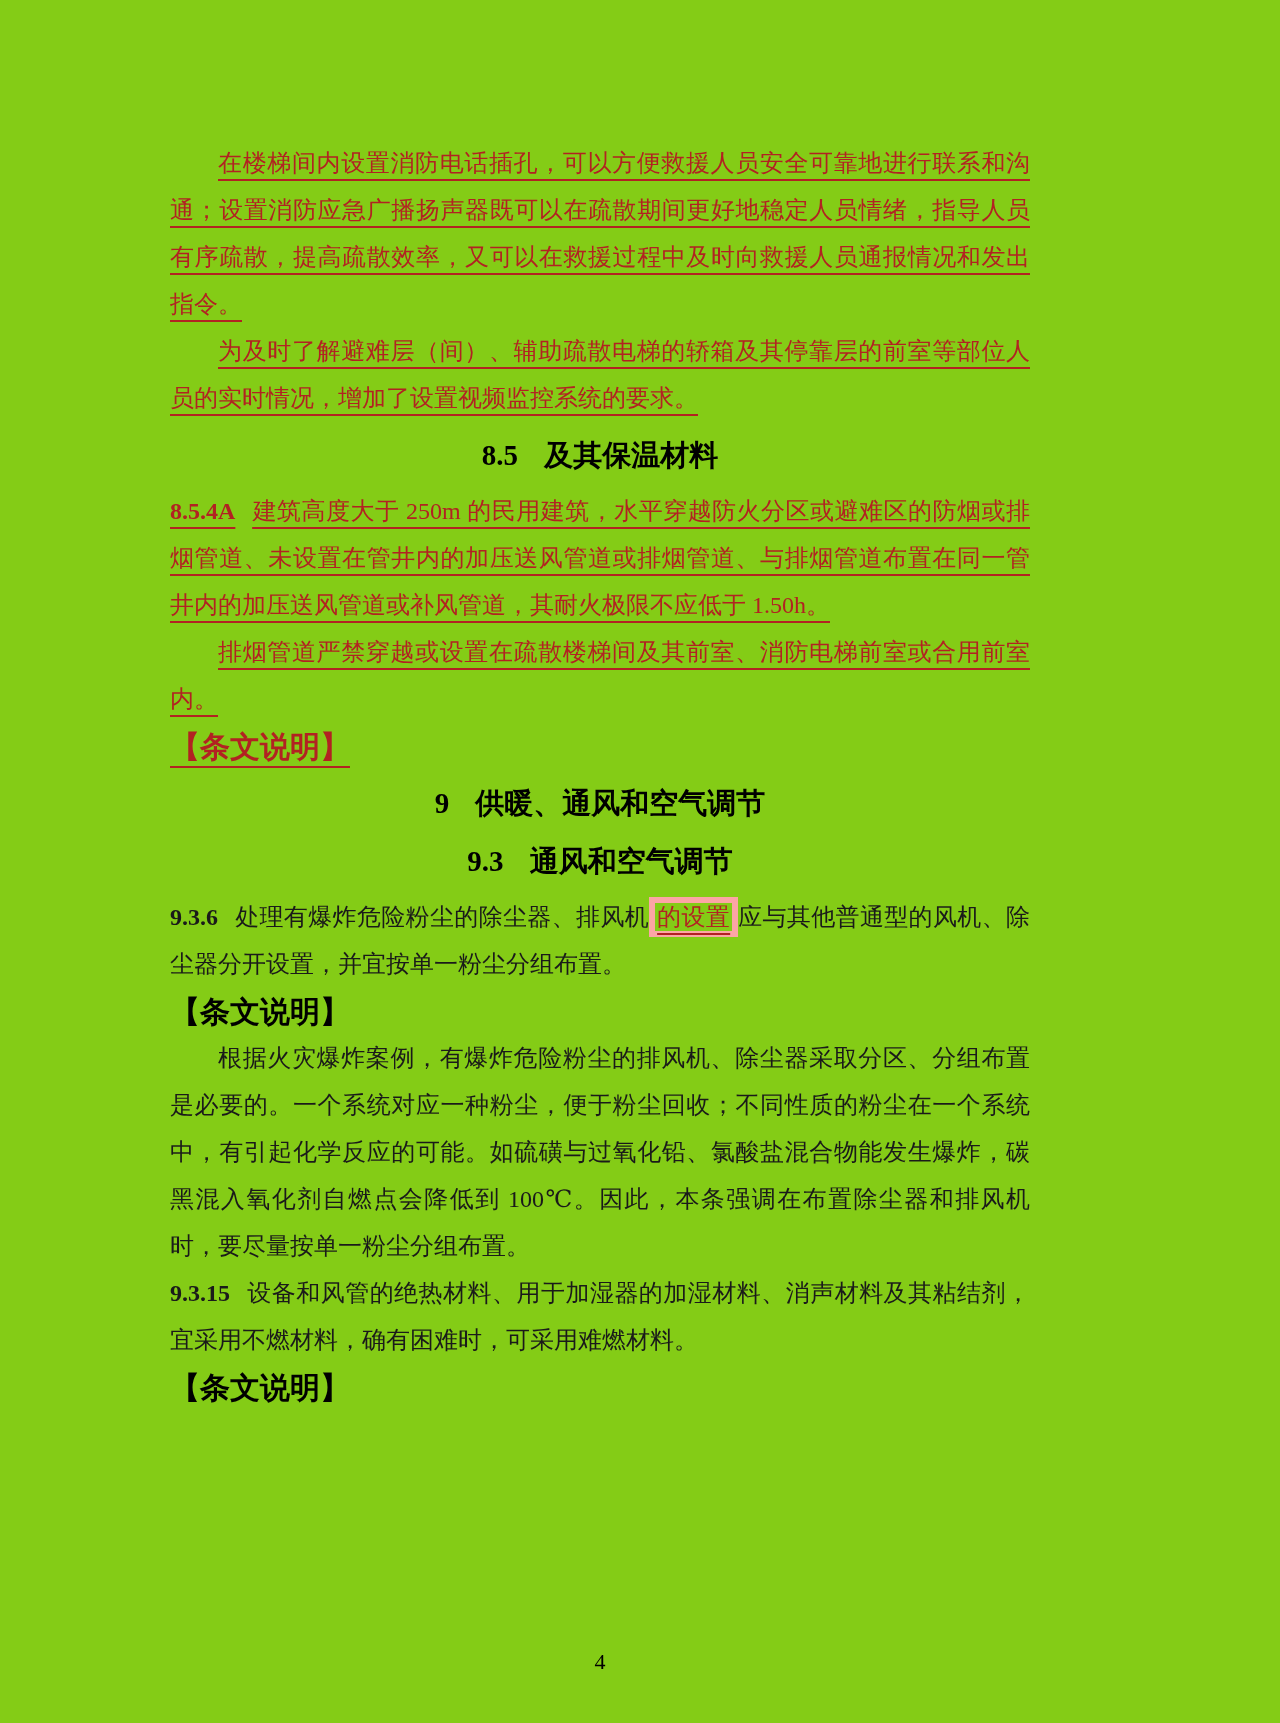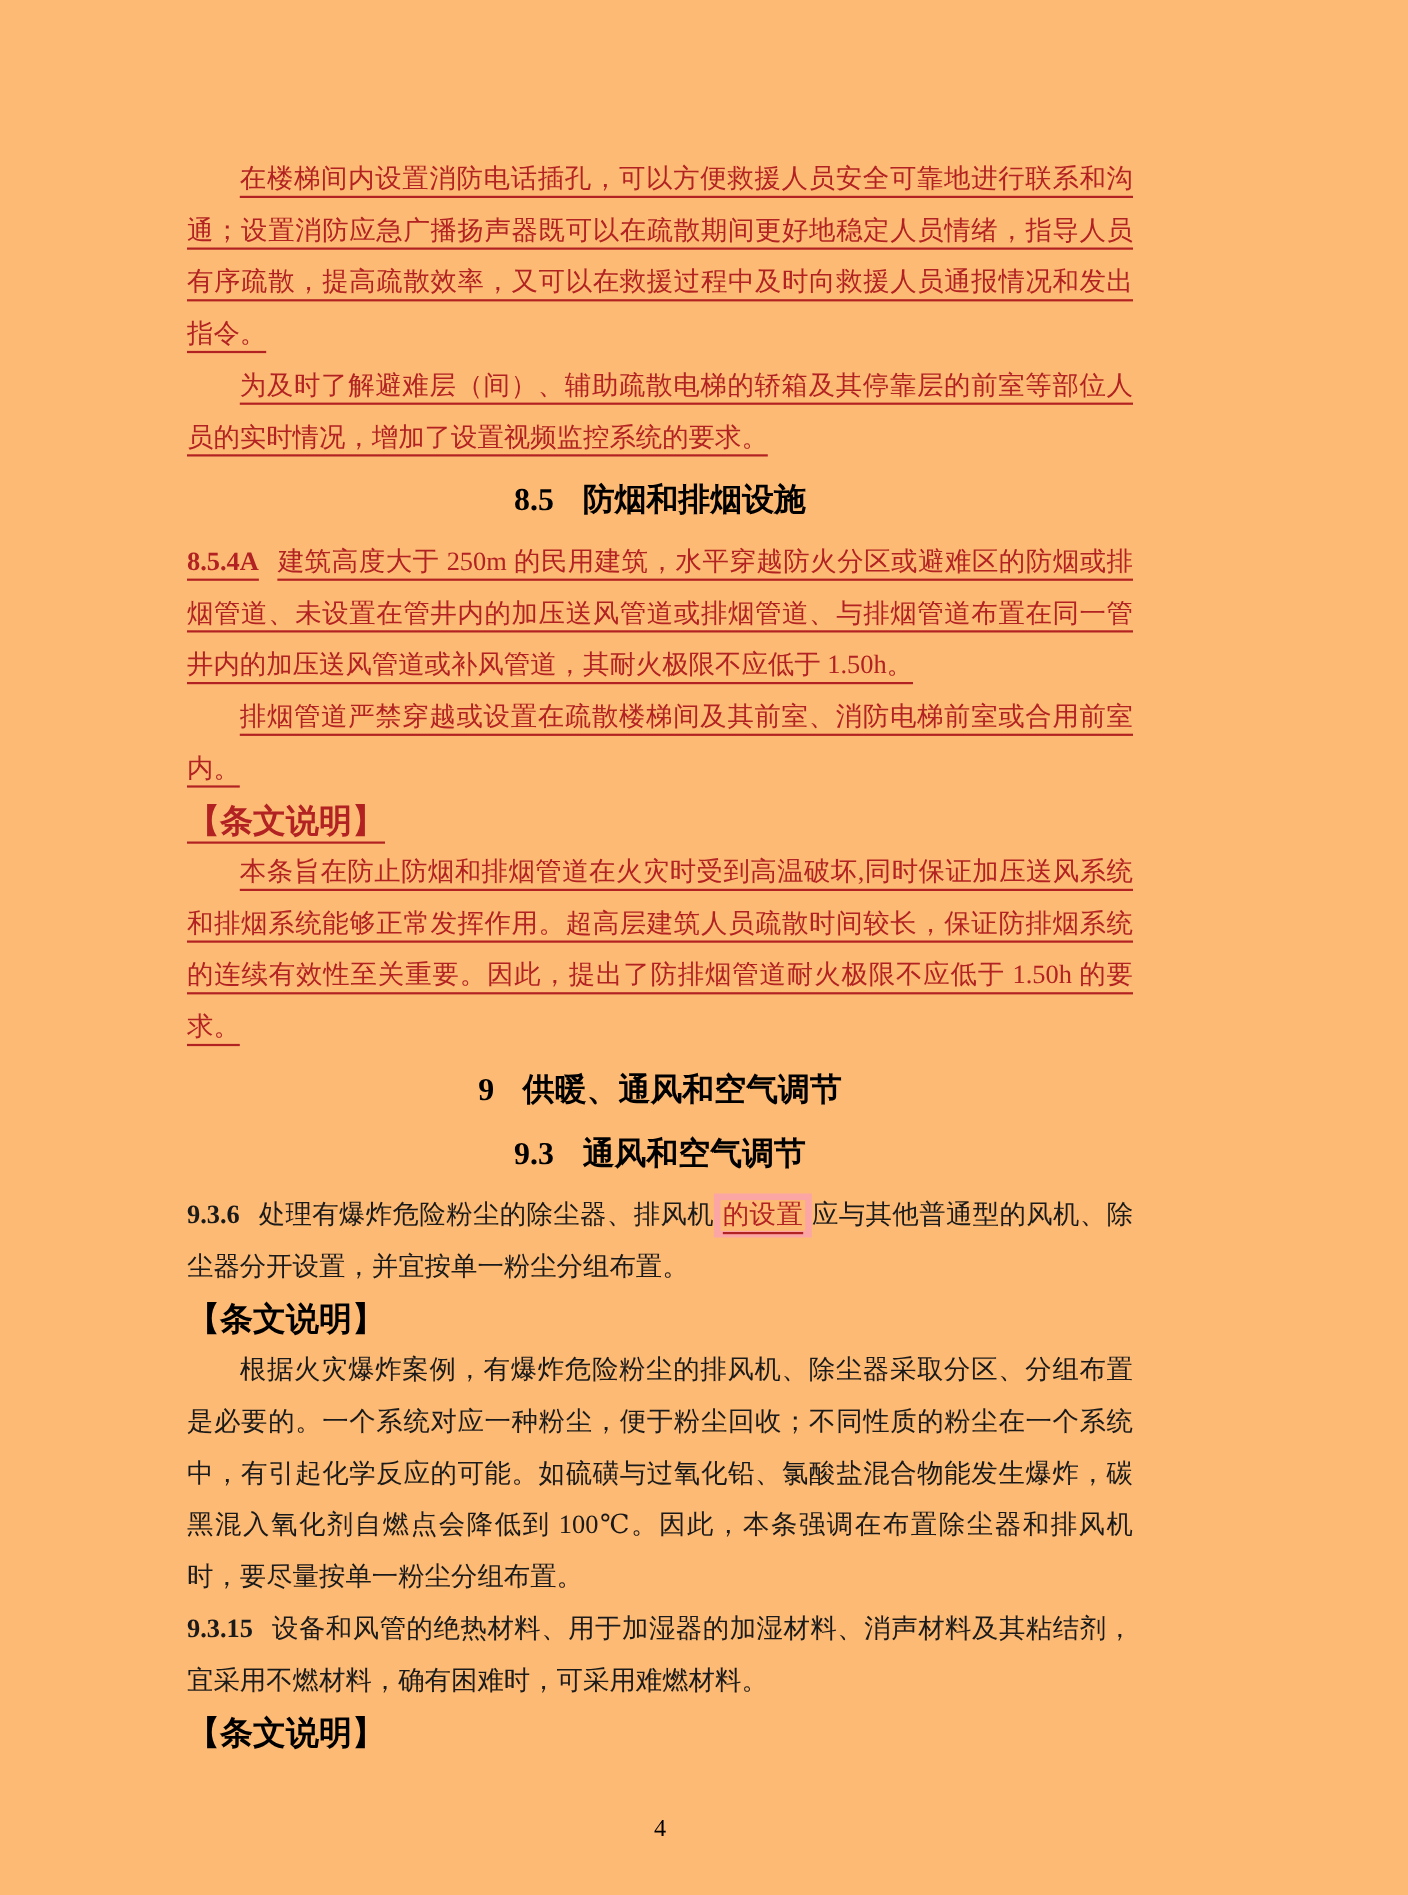--- a/index.html
+++ b/index.html
@@ -6,21 +6,21 @@
     --red:#b22222;
     --black:#1a1a1a;
   }
   *{margin:0;padding:0;box-sizing:border-box;}
   html,body{background:#e8e8e8;}
   .page{
     position:relative;
     width:1280px;
     height:1723px;
     margin:0 auto;
-    background:#fdba74;
+    background:#84cc16;
     padding:140px 250px 0 170px;
     font-family:"Liberation Serif","DejaVu Serif",serif;
     font-size:24px;
     line-height:47px;
     color:var(--black);
     overflow:hidden;
   }
   .para{
     text-align:justify;
     text-justify:inter-ideograph;
@@ -78,29 +78,28 @@
 </style>
 </head>
 <body>
 
 <div class="page">
 
   <p class="para indent"><span class="u-red">在楼梯间内设置消防电话插孔，可以方便救援人员安全可靠地进行联系和沟通；设置消防应急广播扬声器既可以在疏散期间更好地稳定人员情绪，指导人员有序疏散，提高疏散效率，又可以在救援过程中及时向救援人员通报情况和发出指令。</span></p>
 
   <p class="para indent"><span class="u-red">为及时了解避难层（间）、辅助疏散电梯的轿箱及其停靠层的前室等部位人员的实时情况，增加了设置视频监控系统的要求。</span></p>
 
-  <h2 class="heading"><span class="heading-num">8.5</span><span>防烟和排烟设施</span></h2>
+  <h2 class="heading"><span class="heading-num">8.5</span><span>及其保温材料</span></h2>
 
   <p class="para"><span class="u-red clause-num">8.5.4A</span><span class="u-red">建筑高度大于 250m 的民用建筑，水平穿越防火分区或避难区的防烟或排烟管道、未设置在管井内的加压送风管道或排烟管道、与排烟管道布置在同一管井内的加压送风管道或补风管道，其耐火极限不应低于 1.50h。</span></p>
 
   <p class="para indent"><span class="u-red">排烟管道严禁穿越或设置在疏散楼梯间及其前室、消防电梯前室或合用前室内。</span></p>
 
   <p class="para explain-label red-label"><span class="u-red bold">【条文说明】</span></p>
 
-  <p class="para indent"><span class="u-red">本条旨在防止防烟和排烟管道在火灾时受到高温破坏,同时保证加压送风系统和排烟系统能够正常发挥作用。超高层建筑人员疏散时间较长，保证防排烟系统的连续有效性至关重要。因此，提出了防排烟管道耐火极限不应低于 1.50h 的要求。</span></p>
 
   <h2 class="heading"><span class="heading-num">9</span><span>供暖、通风和空气调节</span></h2>
 
   <h2 class="heading"><span class="heading-num">9.3</span><span>通风和空气调节</span></h2>
 
   <p class="para"><span class="clause-num">9.3.6</span><span>处理有爆炸危险粉尘的除尘器、排风机</span><span class="ins-box">的设置</span><span>应与其他普通型的风机、除尘器分开设置，并宜按单一粉尘分组布置。</span></p>
 
   <p class="para explain-label"><span>【条文说明】</span></p>
 
   <p class="para indent"><span>根据火灾爆炸案例，有爆炸危险粉尘的排风机、除尘器采取分区、分组布置是必要的。一个系统对应一种粉尘，便于粉尘回收；不同性质的粉尘在一个系统中，有引起化学反应的可能。如硫磺与过氧化铅、氯酸盐混合物能发生爆炸，碳黑混入氧化剂自燃点会降低到 100℃。因此，本条强调在布置除尘器和排风机时，要尽量按单一粉尘分组布置。</span></p>

